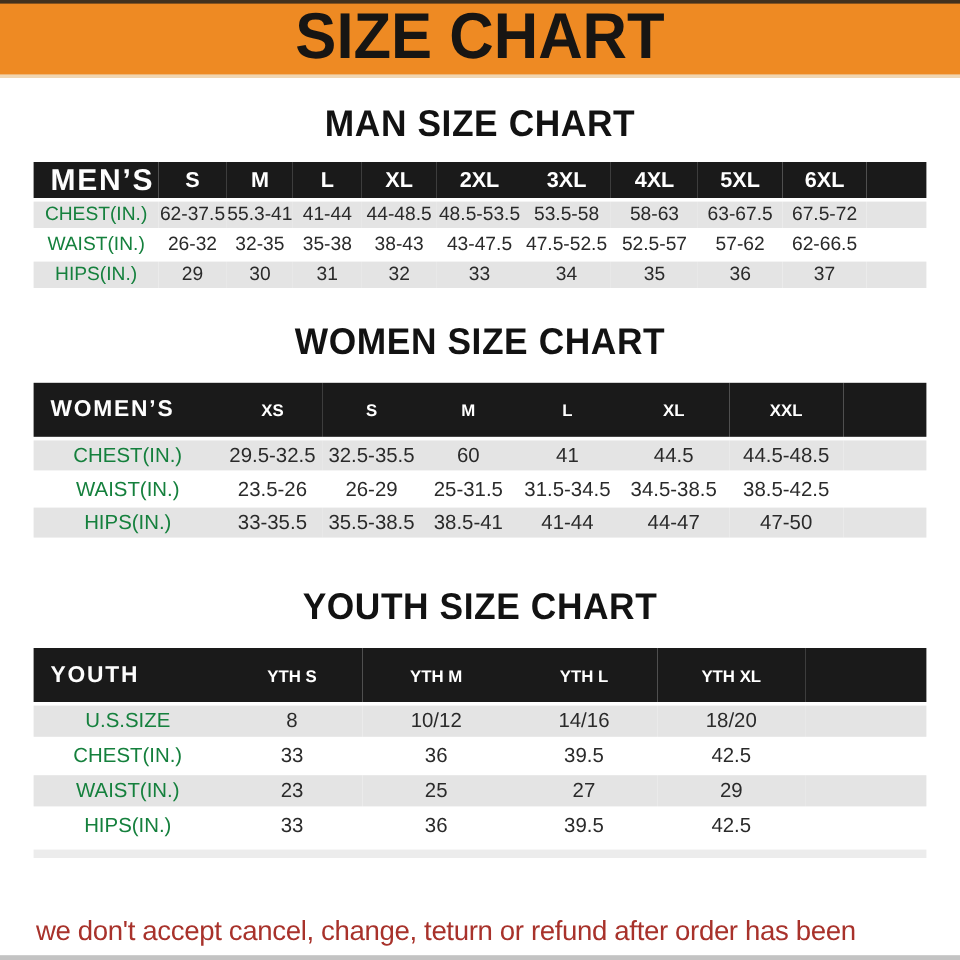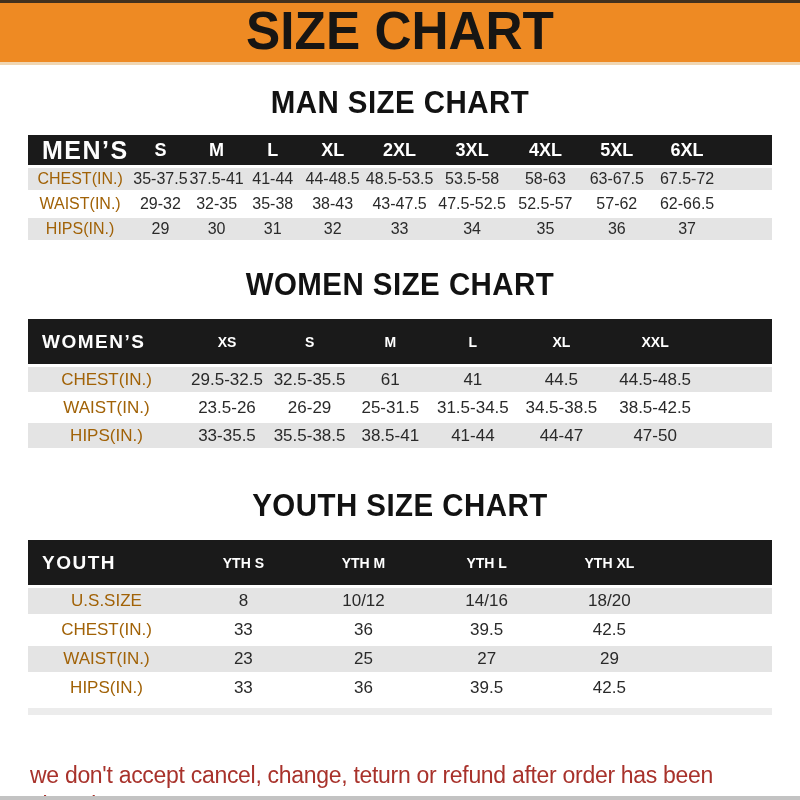--- a/index.html
+++ b/index.html
@@ -42,21 +42,21 @@
   }
   tr.bar { background: #1a1a1a; }
   tr.bar th { color: #ffffff; margin-left: 40px; }
   tr.bar .bar-title {
     text-align: left; padding-left: 14px;
     font-weight: 800; letter-spacing: 1.5px; color: #fdfdfd;
   }
   tr.row-gray  { background: #e4e4e4; }
   tr.row-white { background: #ffffff; }
   .size-table td { color: #2a2a2a; }
-  .size-table .row-label { color: #a16207; }
+  .size-table .row-label { color: #15803d; }
 
   
   .men tr.bar th { height: 30px; font-size: 18px; font-weight: 600; }
   .men tr.bar .bar-title { font-size: 25px; }
   .men td { height: 22px; font-size: 16px; }
 
   
   .women tr.bar th, .youth tr.bar th { height: 45px; font-size: 14px; font-weight: 600; }
   .women tr.bar .bar-title, .youth tr.bar .bar-title { font-size: 19px; }
   .women td { height: 25px; font-size: 17px; }
@@ -110,34 +110,34 @@
       <th>3XL</th>
       <th>4XL</th>
       <th>5XL</th>
       <th>6XL</th>
       <th></th>
     </tr>
   </thead>
   <tbody>
     <tr class="row-gray">
       <td class="row-label">CHEST(IN.)</td>
-      <td>35-37.5</td>
-      <td>37.5-41</td>
+      <td>62-37.5</td>
+      <td>55.3-41</td>
       <td>41-44</td>
       <td>44-48.5</td>
       <td>48.5-53.5</td>
       <td>53.5-58</td>
       <td>58-63</td>
       <td>63-67.5</td>
       <td>67.5-72</td>
       <td></td>
     </tr>
     <tr class="row-white">
       <td class="row-label">WAIST(IN.)</td>
-      <td>29-32</td>
+      <td>26-32</td>
       <td>32-35</td>
       <td>35-38</td>
       <td>38-43</td>
       <td>43-47.5</td>
       <td>47.5-52.5</td>
       <td>52.5-57</td>
       <td>57-62</td>
       <td>62-66.5</td>
       <td></td>
     </tr>
@@ -180,21 +180,21 @@
       <th>XL</th>
       <th>XXL</th>
       <th></th>
     </tr>
   </thead>
   <tbody>
     <tr class="row-gray">
       <td class="row-label">CHEST(IN.)</td>
       <td>29.5-32.5</td>
       <td>32.5-35.5</td>
-      <td>61</td>
+      <td>60</td>
       <td>41</td>
       <td>44.5</td>
       <td>44.5-48.5</td>
       <td></td>
     </tr>
     <tr class="row-white">
       <td class="row-label">WAIST(IN.)</td>
       <td>23.5-26</td>
       <td>26-29</td>
       <td>25-31.5</td>

